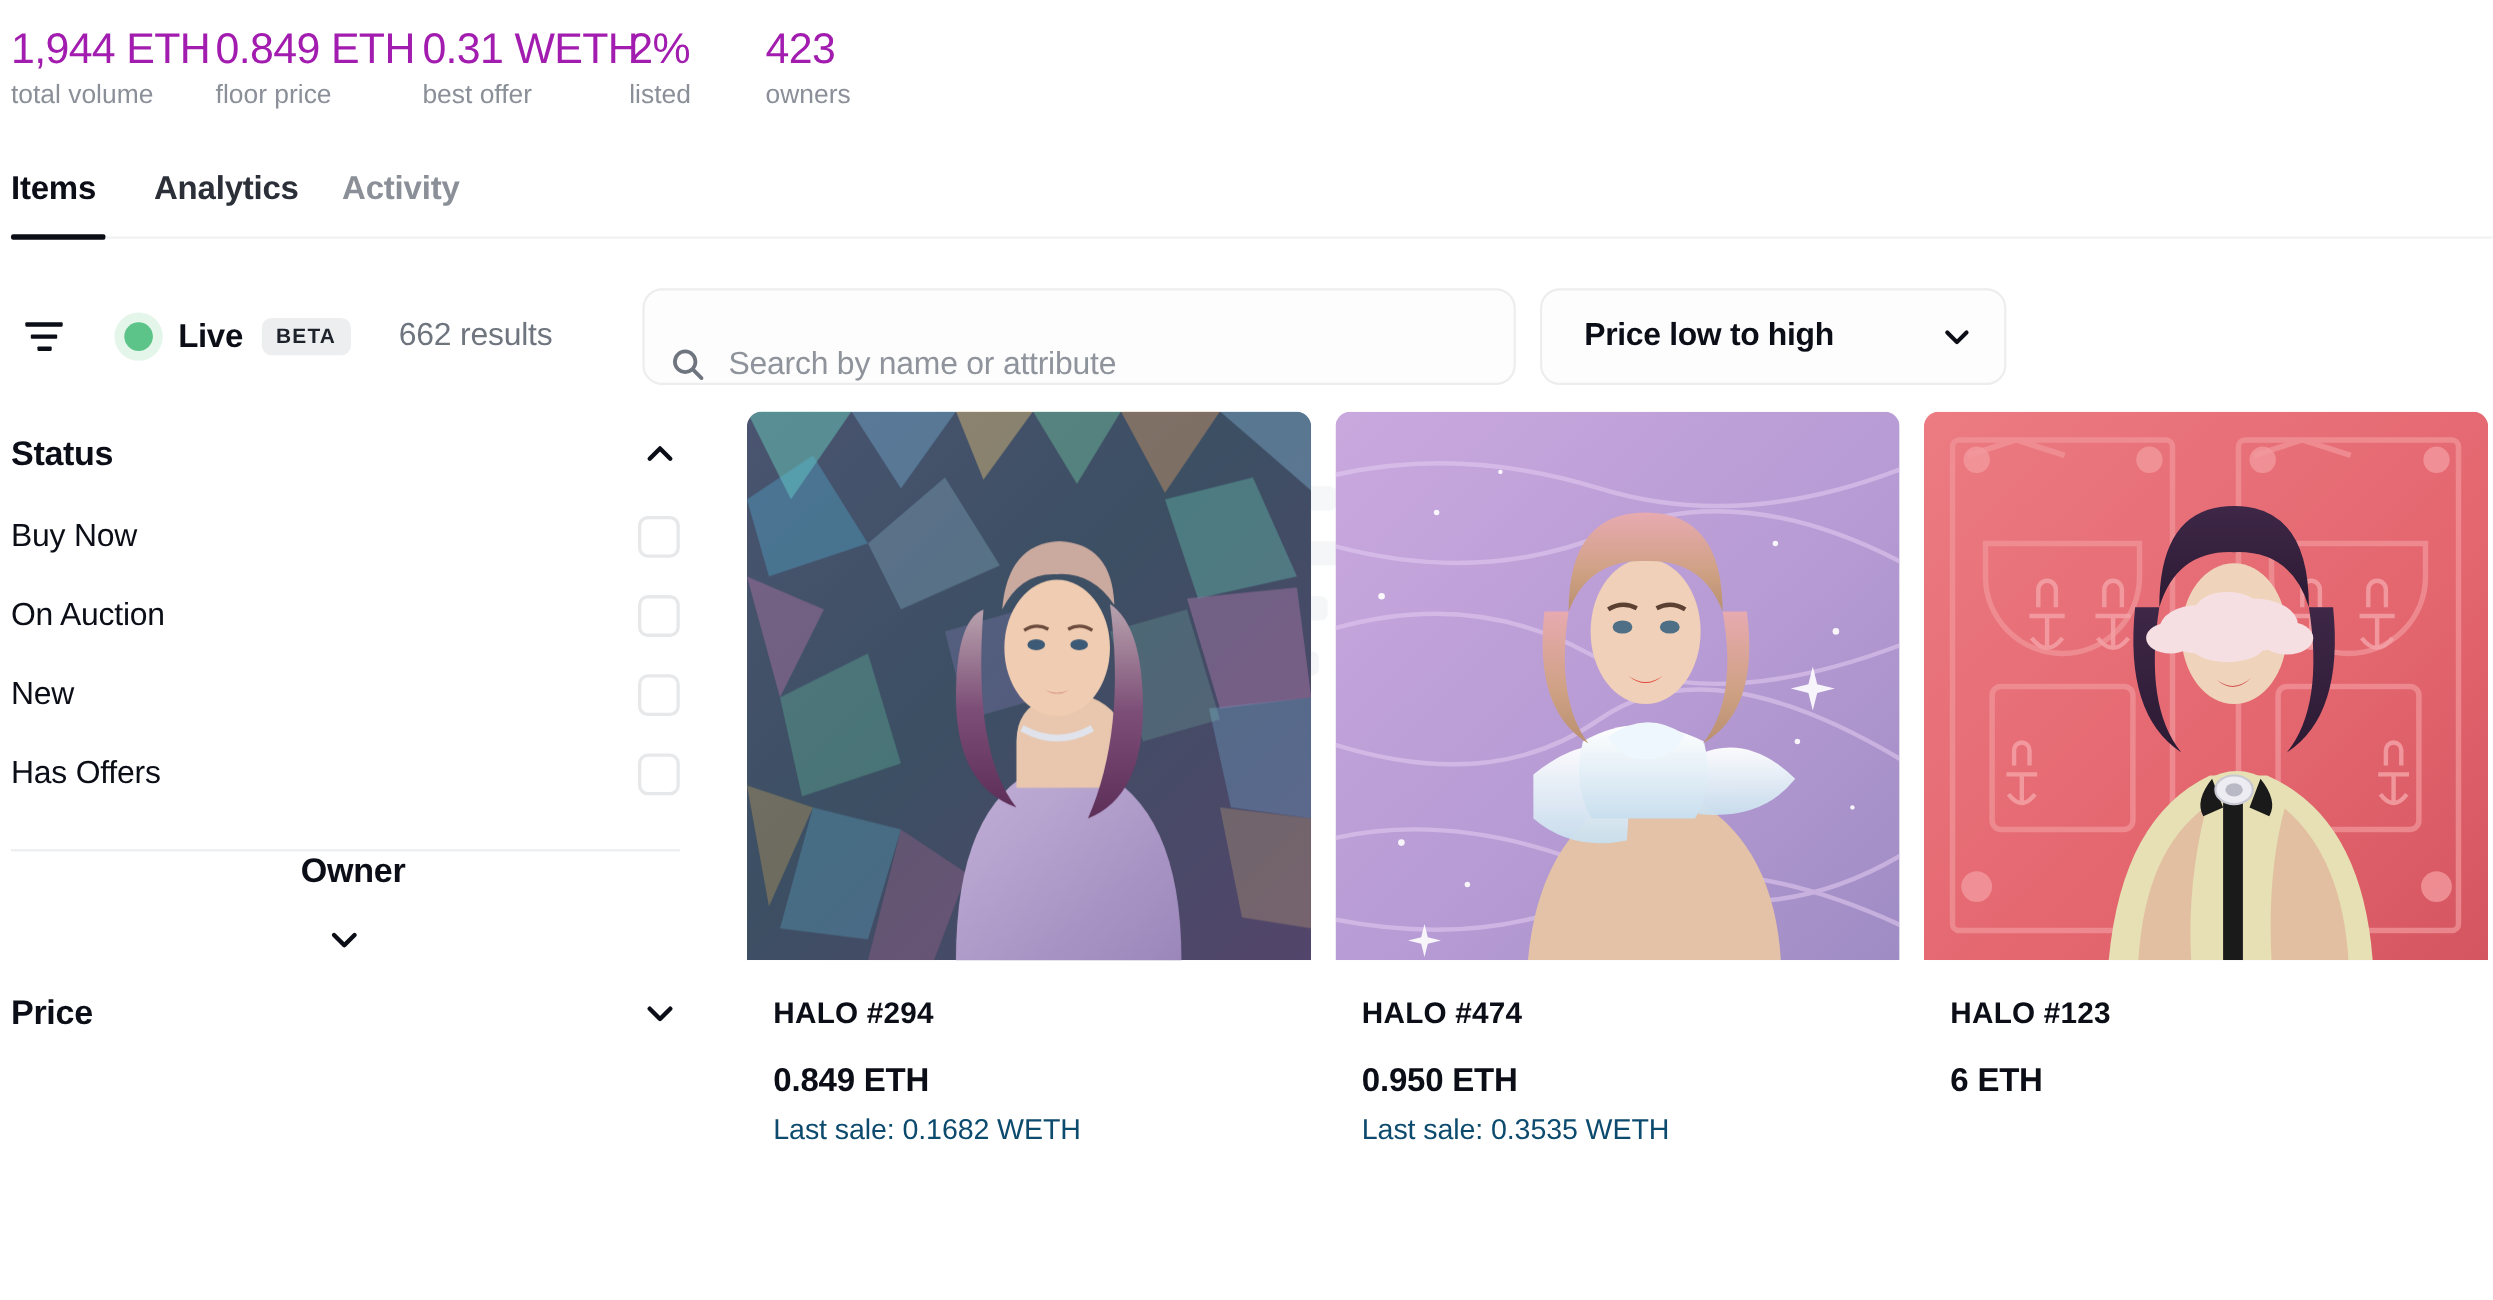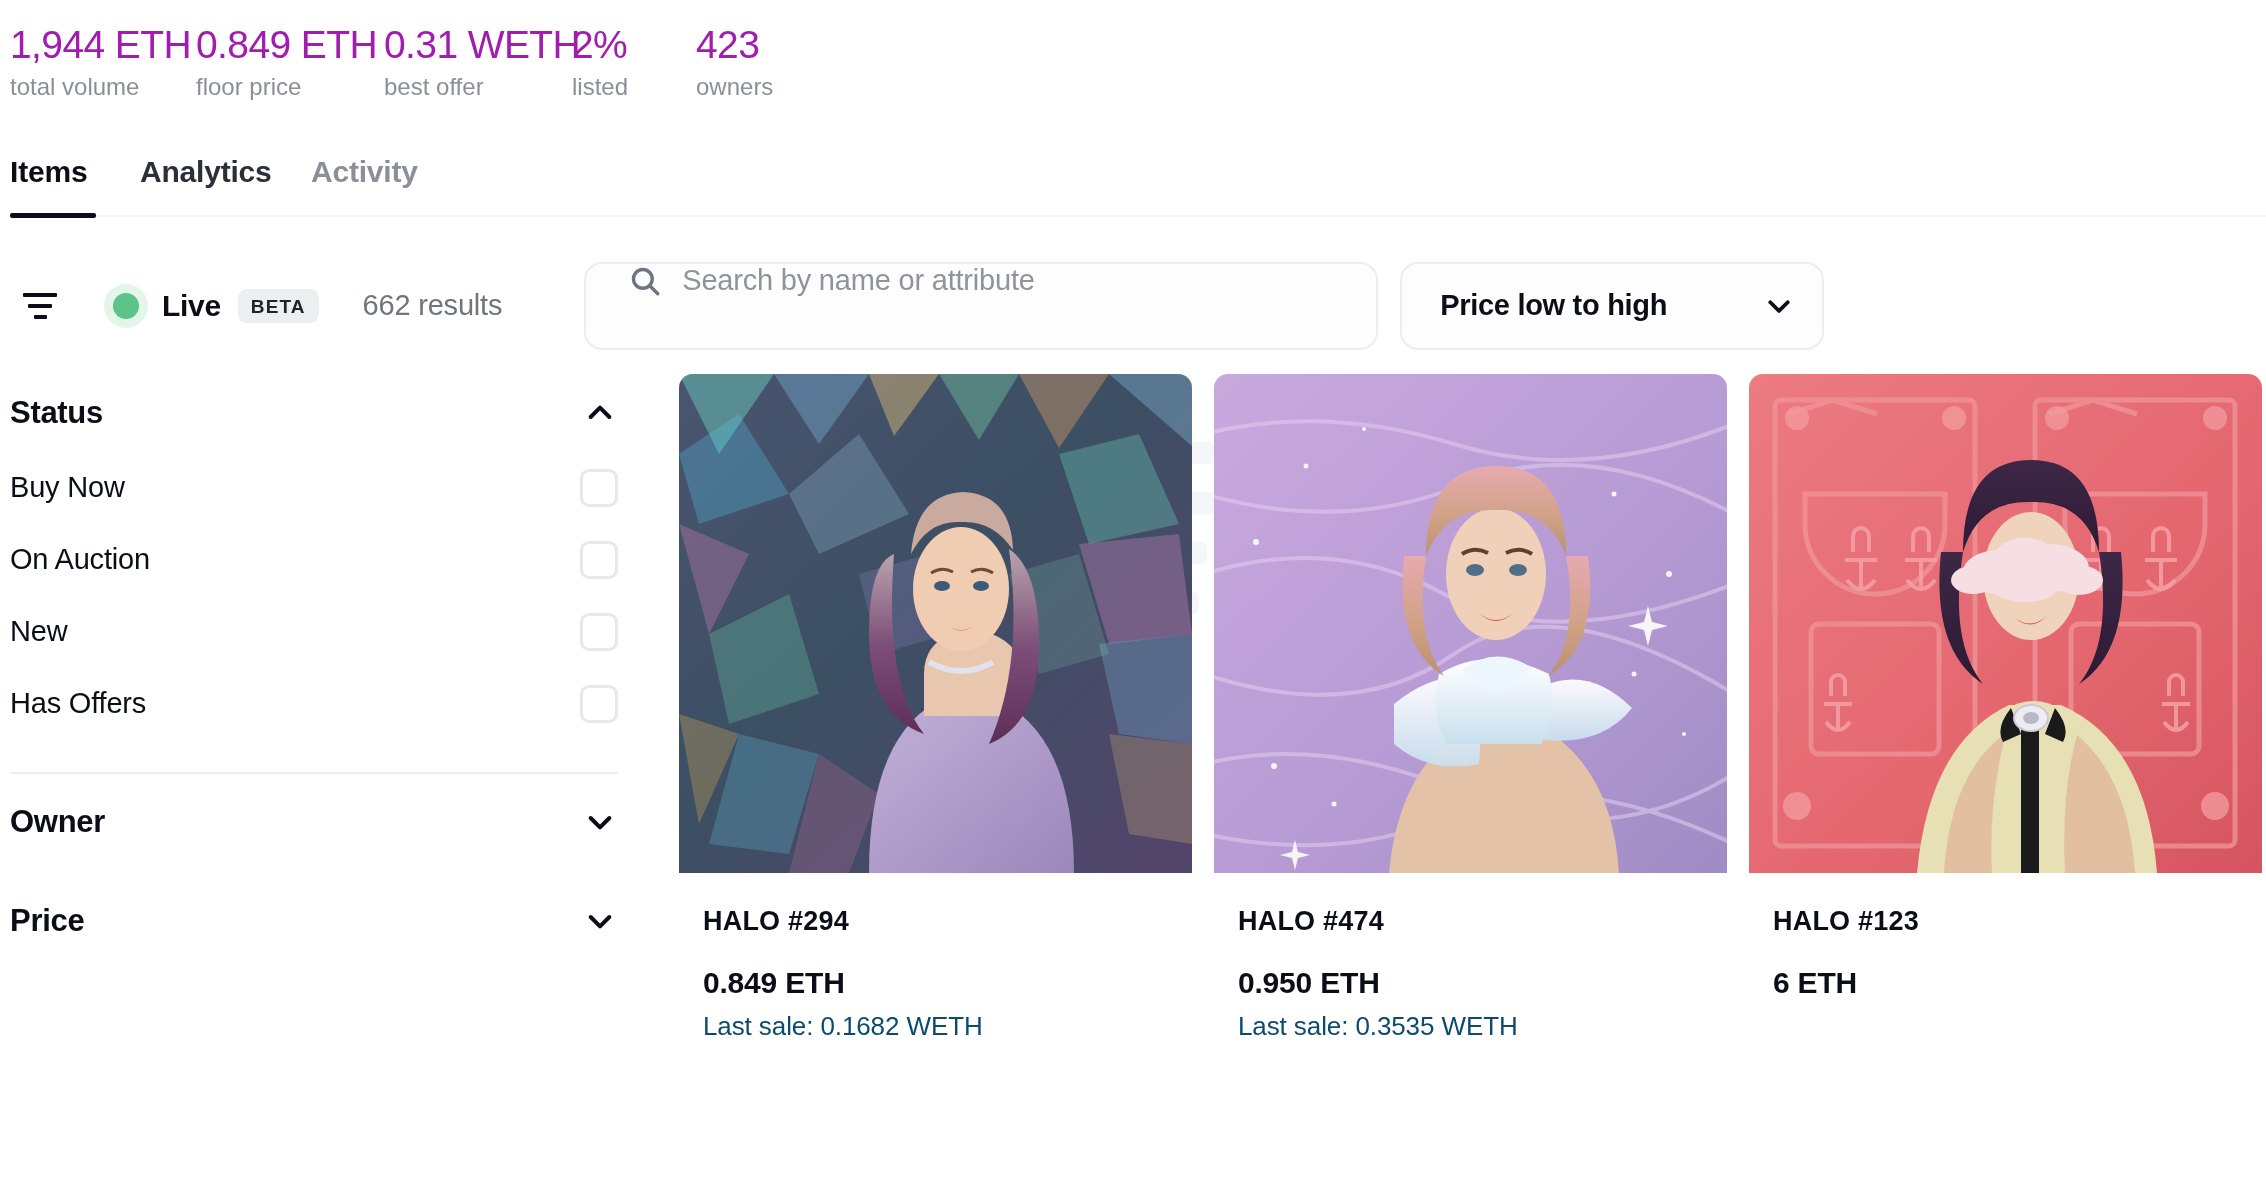--- a/index.html
+++ b/index.html
@@ -71,21 +71,21 @@
     margin-left: 17px; background: #eceef0; color: #1d222b;
     font-size: 19px; font-weight: 700; letter-spacing: 1.1px;
     padding: 8px 13px 7px; border-radius: 9px; line-height: 1;
   }
   .results { font-size: 29px; color: #6f757e; margin-left: 44px; letter-spacing: -0.2px; }
 
   .search-box {
     position: relative; margin-left: 82px;
     width: 794px; height: 88px;
     background: #fdfdfd; border: 2px solid #ededef; border-radius: 18px;
-    display: flex; align-items: flex-start; padding: 0 42px;
+    display: flex; align-items: flex-end; padding: 0 22px;
   }
   .search-icon { width: 34px; height: 34px; flex: none; color: #6f757e; }
   .search-input {
     border: none; outline: none; background: transparent;
     font-family: "Liberation Sans", sans-serif;
     font-size: 29px; color: #0b0e16; margin-left: 20px; width: 100%;
     letter-spacing: -0.2px;
   }
   .search-input::placeholder { color: #8f949c; }
 
@@ -261,21 +261,21 @@
         <span class="filter-label">New</span>
         <span class="checkbox"></span>
       </div>
       <div class="filter-row">
         <span class="filter-label">Has Offers</span>
         <span class="checkbox"></span>
       </div>
 
       <div class="sb-divider"></div>
 
-      <div class="sec-head" style="height:96px;">
+      <div class="sec-head" style="height:96px;flex-direction:column;">
         <span class="sec-title">Owner</span>
         <span class="sec-chev">
           <svg viewBox="0 0 24 24" width="32" height="32" fill="none" stroke="currentColor" stroke-width="3" stroke-linecap="round" stroke-linejoin="round">
             <polyline points="5,9 12,16 19,9"></polyline>
           </svg>
         </span>
       </div>
 
       <div class="sec-head" style="height:78px;margin-top:12px;">
         <span class="sec-title">Price</span>

